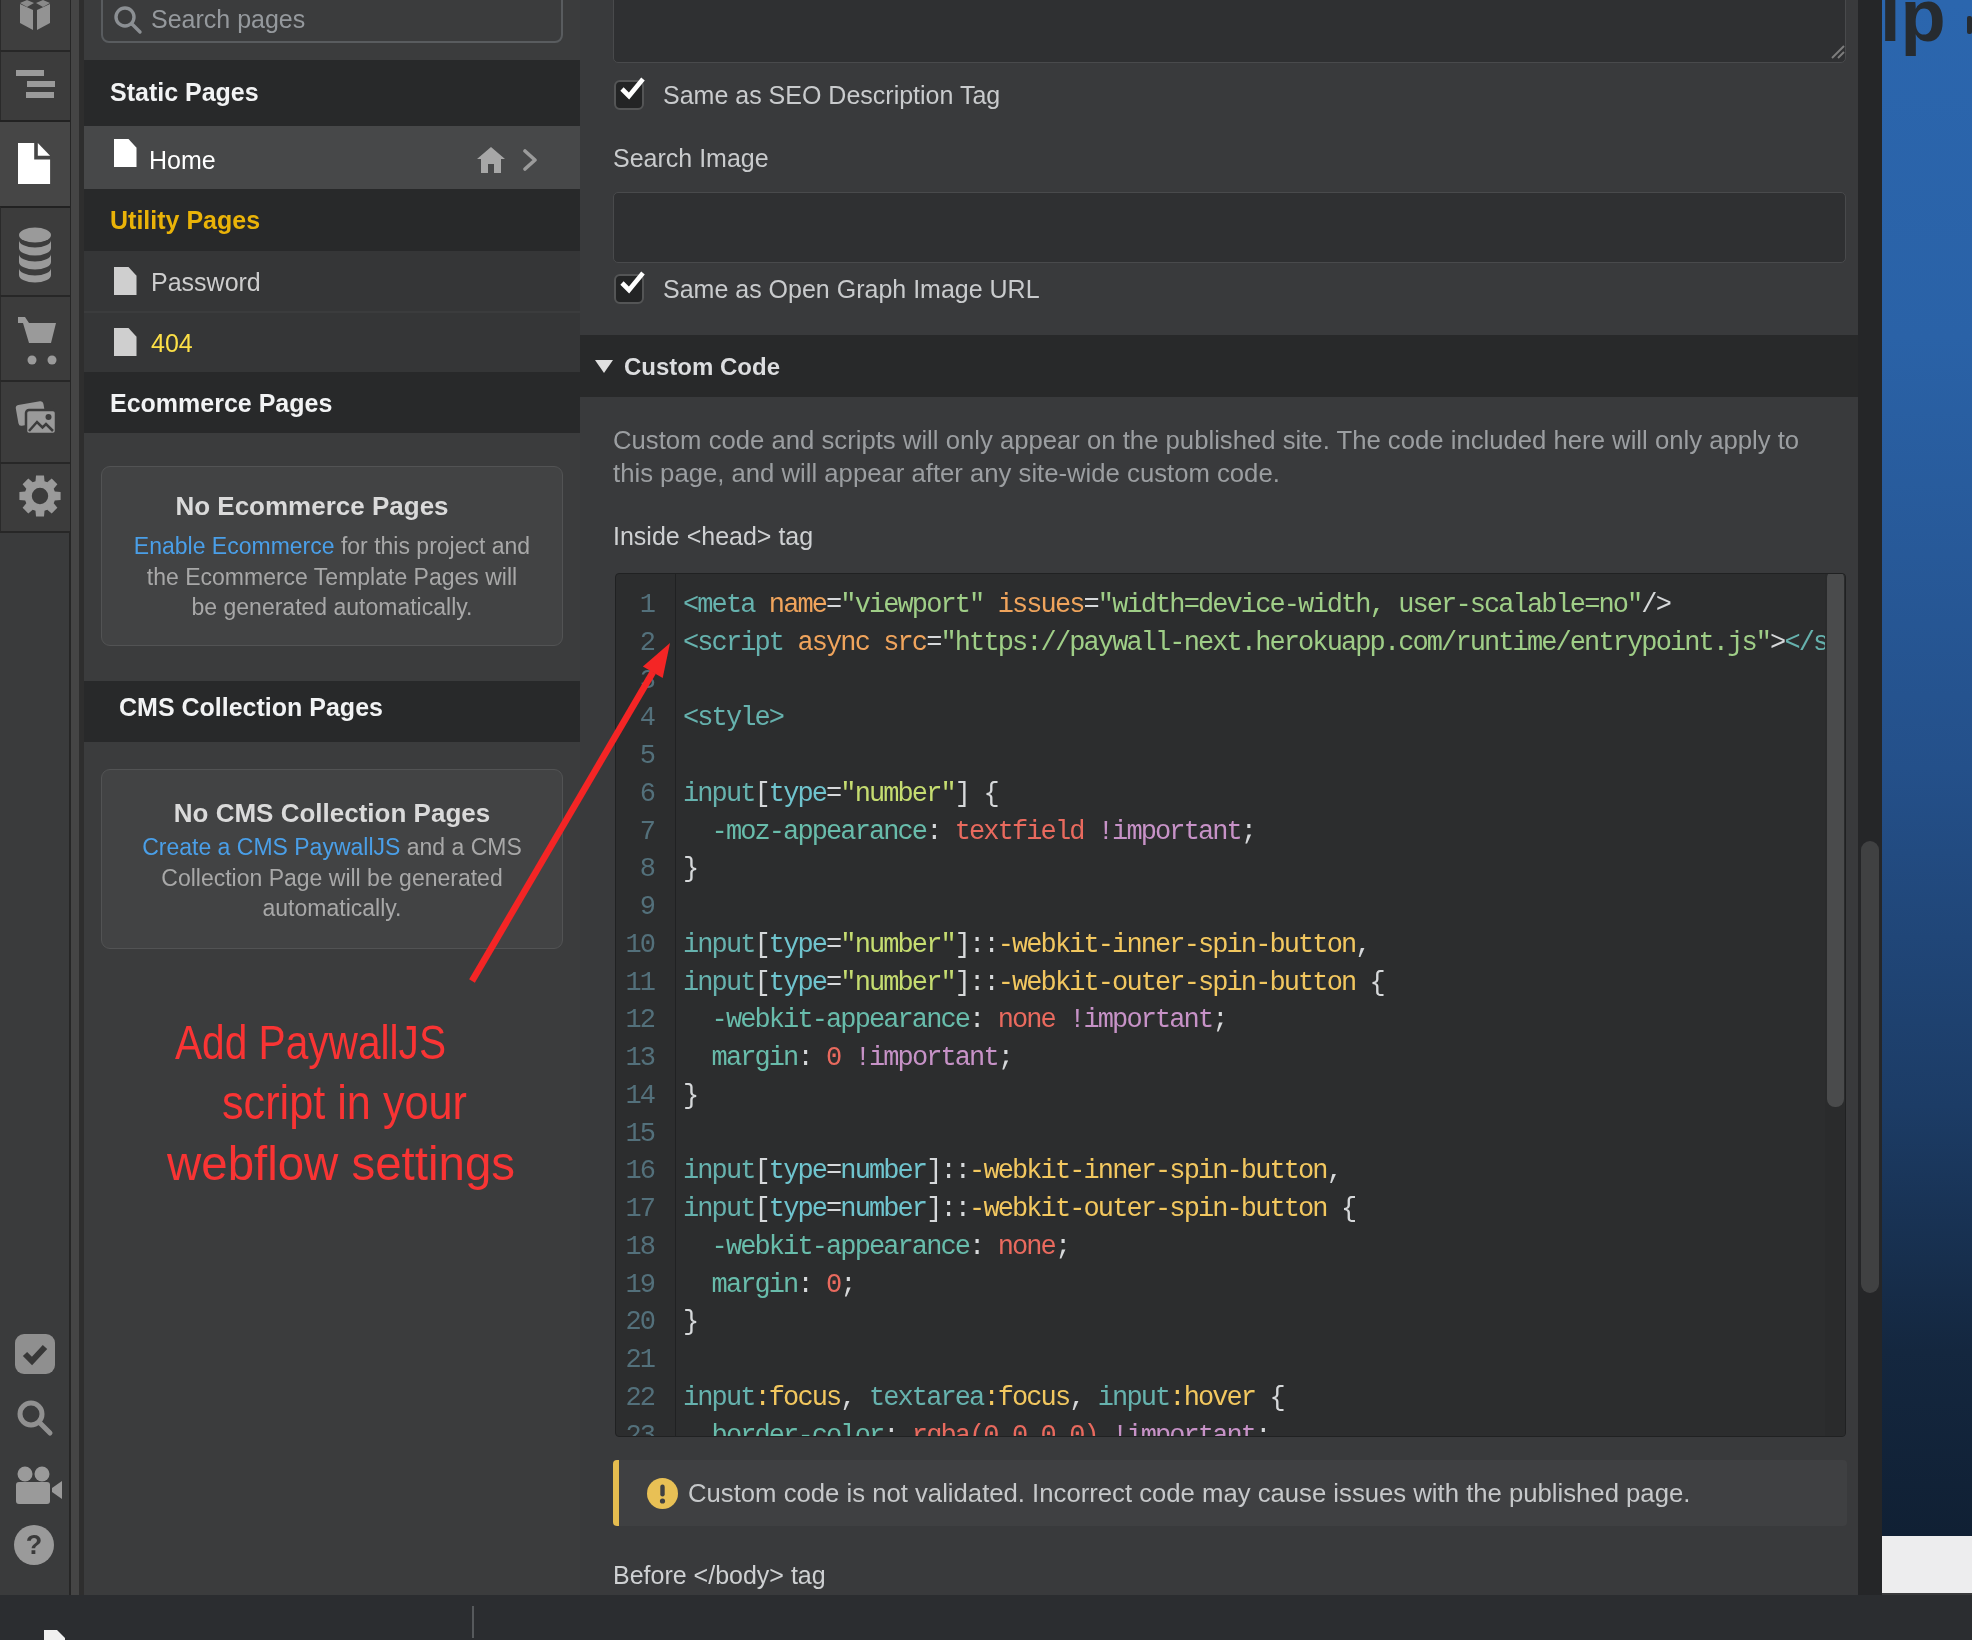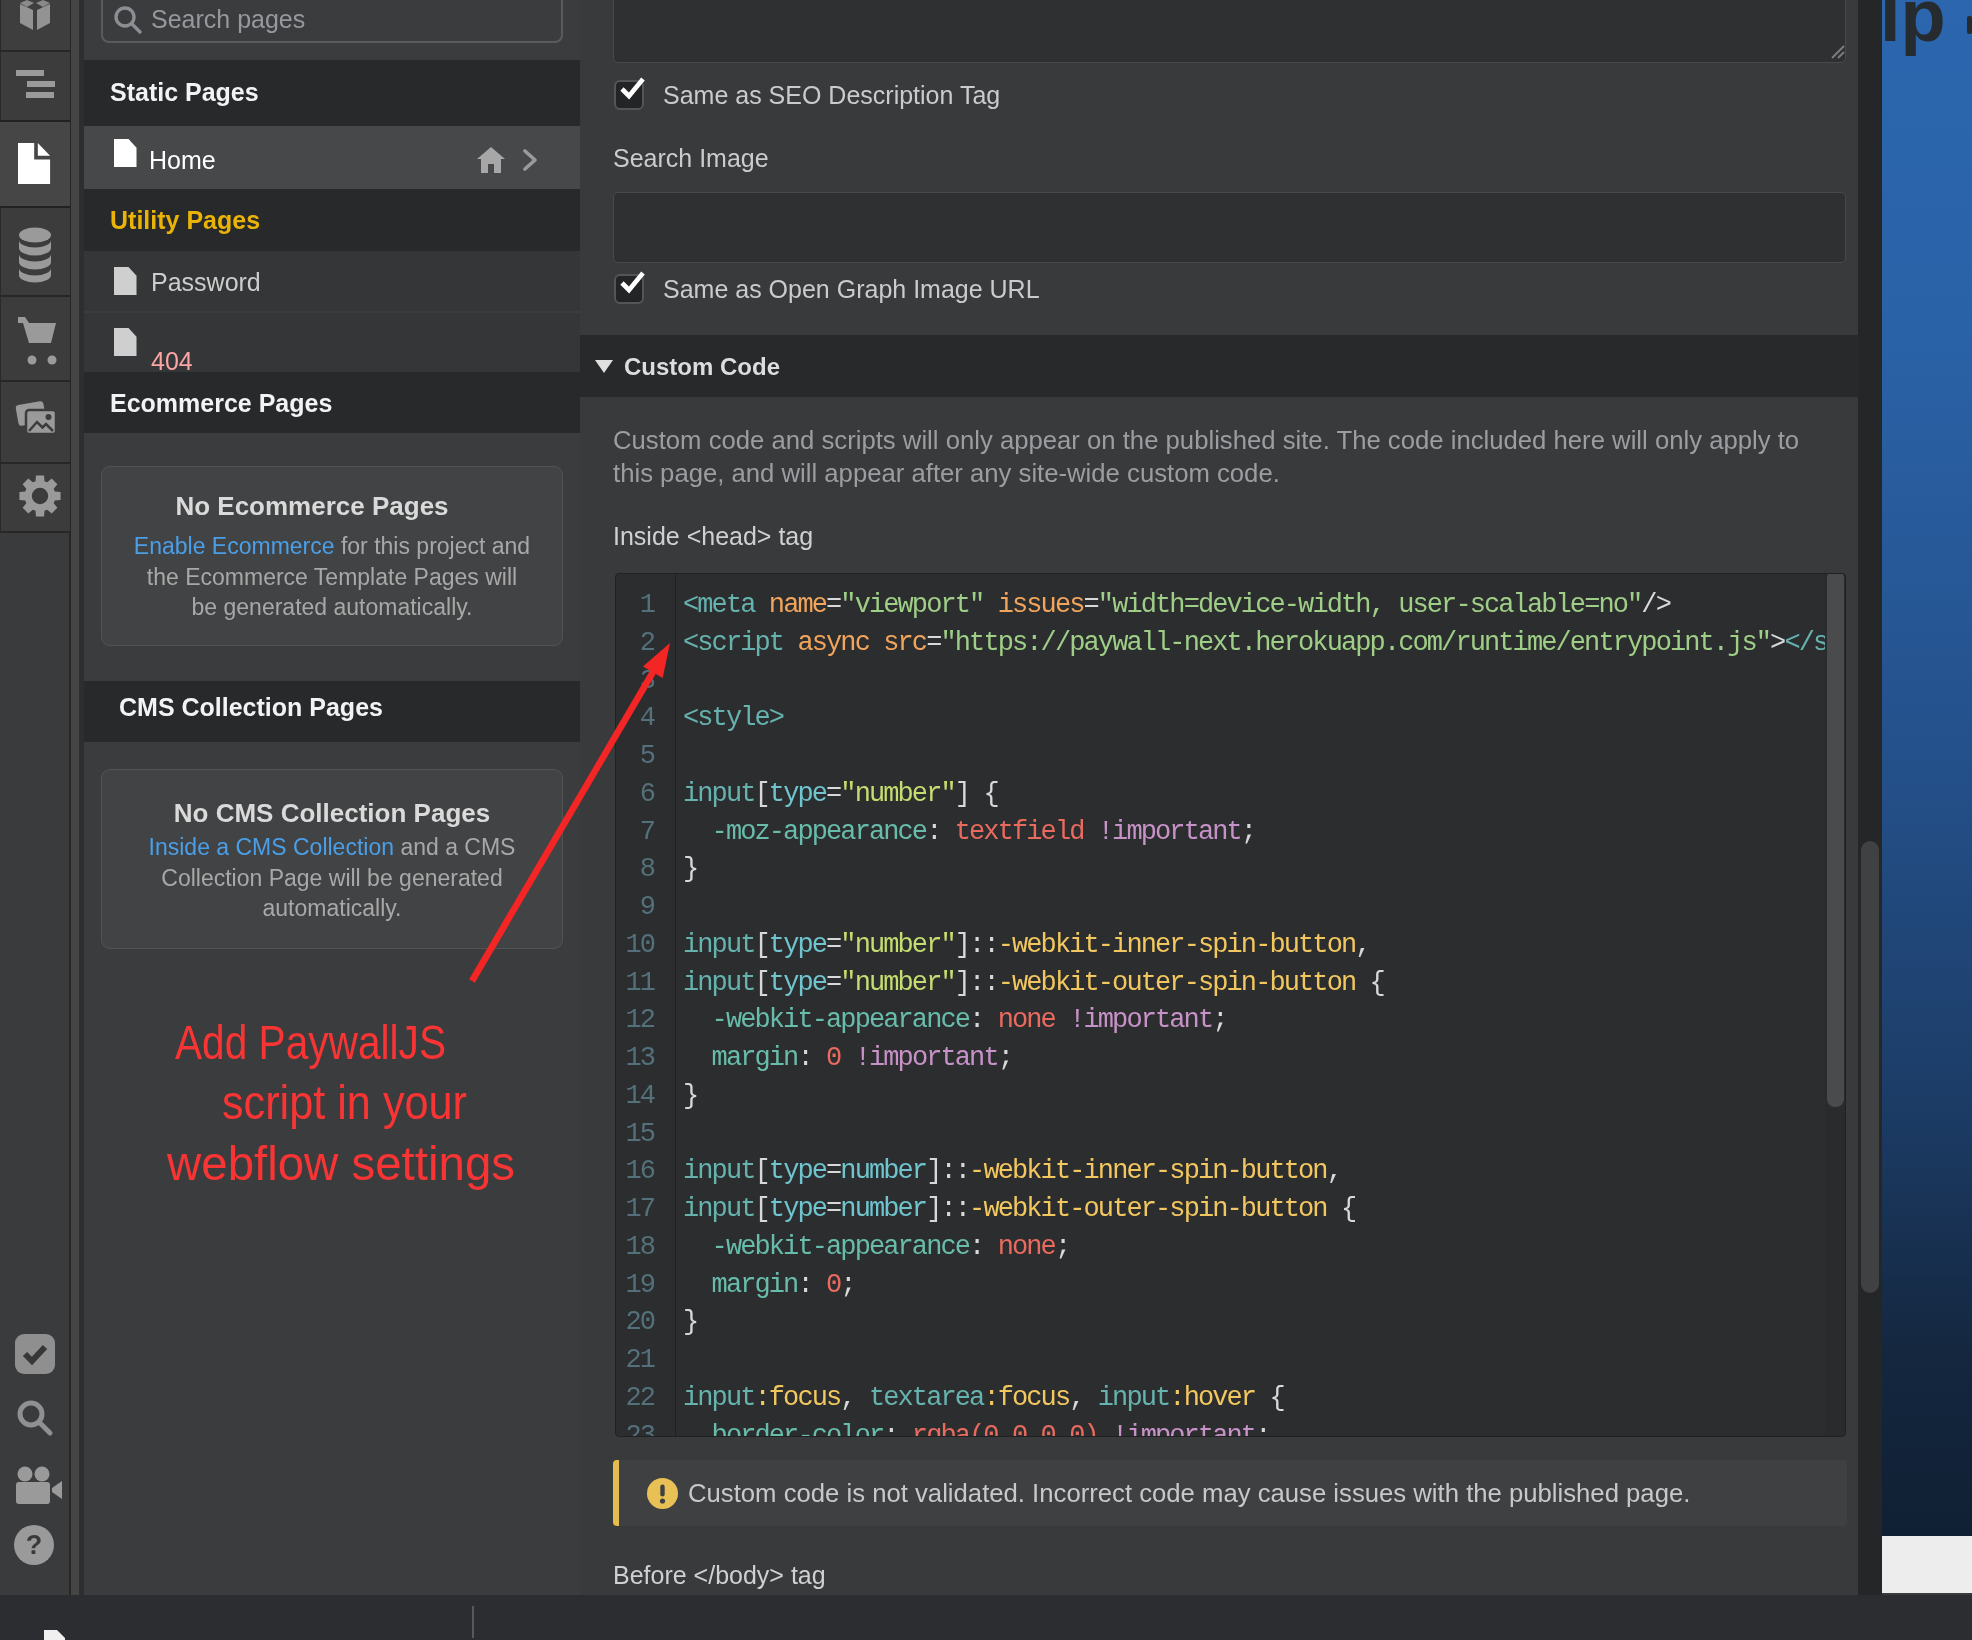--- a/index.html
+++ b/index.html
@@ -113,35 +113,35 @@
   <div class="abs" style="left:84px;top:251px;width:496px;height:60px;background:#353637;"></div>
   <svg class="abs" style="left:114px;top:267px;" width="23" height="28" viewBox="0 0 23 28">
     <path d="M0 0 L14.5 0 L22.5 8.8 L22.5 28 L0 28 Z" fill="#cfcfcf"></path>
   </svg>
   <div class="abs" style="left:151px;top:268px;font-size:25px;color:#cdcdcd;">Password</div>
 
   <div class="abs" style="left:84px;top:313px;width:496px;height:59px;background:#353637;"></div>
   <svg class="abs" style="left:114px;top:328px;" width="23" height="28" viewBox="0 0 23 28">
     <path d="M0 0 L14.5 0 L22.5 8.8 L22.5 28 L0 28 Z" fill="#cfcfcf"></path>
   </svg>
-  <div class="abs" style="left:151px;top:347px;font-size:25px;color:#fca5a5;">404</div>
+  <div class="abs" style="left:151px;top:329px;font-size:25px;color:#fde047;">404</div>
 
   <div class="abs" style="left:84px;top:372px;width:496px;height:61px;background:#28292a;"></div>
   <div class="abs" style="left:110px;top:389px;font-size:25px;font-weight:bold;color:#f2f3f4;">Ecommerce Pages</div>
 
   <div class="abs" style="left:101px;top:466px;width:462px;height:180px;background:#424344;border:1px solid #525354;border-radius:9px;"></div>
   <div class="abs" style="left:101px;top:491px;width:422px;text-align:center;font-size:26px;font-weight:bold;color:#dadada;">No Ecommerce Pages</div>
   <div class="abs" style="left:110px;top:531px;width:444px;text-align:center;font-size:23px;line-height:30.7px;color:#a8a8a8;"><span style="color:#4a9fe8;">Enable Ecommerce</span> for this project and<br>the Ecommerce Template Pages will<br>be generated automatically.</div>
 
   <div class="abs" style="left:84px;top:681px;width:496px;height:61px;background:#28292a;"></div>
   <div class="abs" style="left:110px;top:693px;font-size:25px;font-weight:bold;color:#f2f3f4;margin-left:9px;">CMS Collection Pages</div>
 
   <div class="abs" style="left:101px;top:769px;width:462px;height:180px;background:#424344;border:1px solid #525354;border-radius:9px;"></div>
   <div class="abs" style="left:101px;top:798px;width:462px;text-align:center;font-size:26px;font-weight:bold;color:#dadada;">No CMS Collection Pages</div>
-  <div class="abs" style="left:110px;top:832px;width:444px;text-align:center;font-size:23px;line-height:30.7px;color:#a8a8a8;"><span style="color:#4a9fe8;">Inside a CMS Collection</span> and a CMS<br>Collection Page will be generated<br>automatically.</div>
+  <div class="abs" style="left:110px;top:832px;width:444px;text-align:center;font-size:23px;line-height:30.7px;color:#a8a8a8;"><span style="color:#4a9fe8;">Create a CMS PaywallJS</span> and a CMS<br>Collection Page will be generated<br>automatically.</div>
 
   <div class="abs" style="left:175px;top:1015px;font-size:48px;color:#f93434;transform:scaleX(0.8465);transform-origin:left top;">Add PaywallJS</div>
   <div class="abs" style="left:222px;top:1075px;font-size:48px;color:#f93434;transform:scaleX(0.9004);transform-origin:left top;">script in your</div>
   <div class="abs" style="left:167px;top:1136px;font-size:48px;color:#f93434;transform:scaleX(0.9881);transform-origin:left top;">webflow settings</div>
 
   <div class="abs" id="settings" style="left:580px;top:0;width:1278px;height:1595px;background:#393a3c;"></div>
 
   <div class="abs" style="left:613px;top:-40px;width:1233px;height:103px;background:#2f3032;border:1px solid #494a4c;border-radius:5px;"></div>
   <svg class="abs" style="left:1828px;top:42px;" width="18" height="18" viewBox="0 0 18 18">
     <line x1="4" y1="16" x2="16" y2="4" stroke="#7d7d7d" stroke-width="2"></line>

